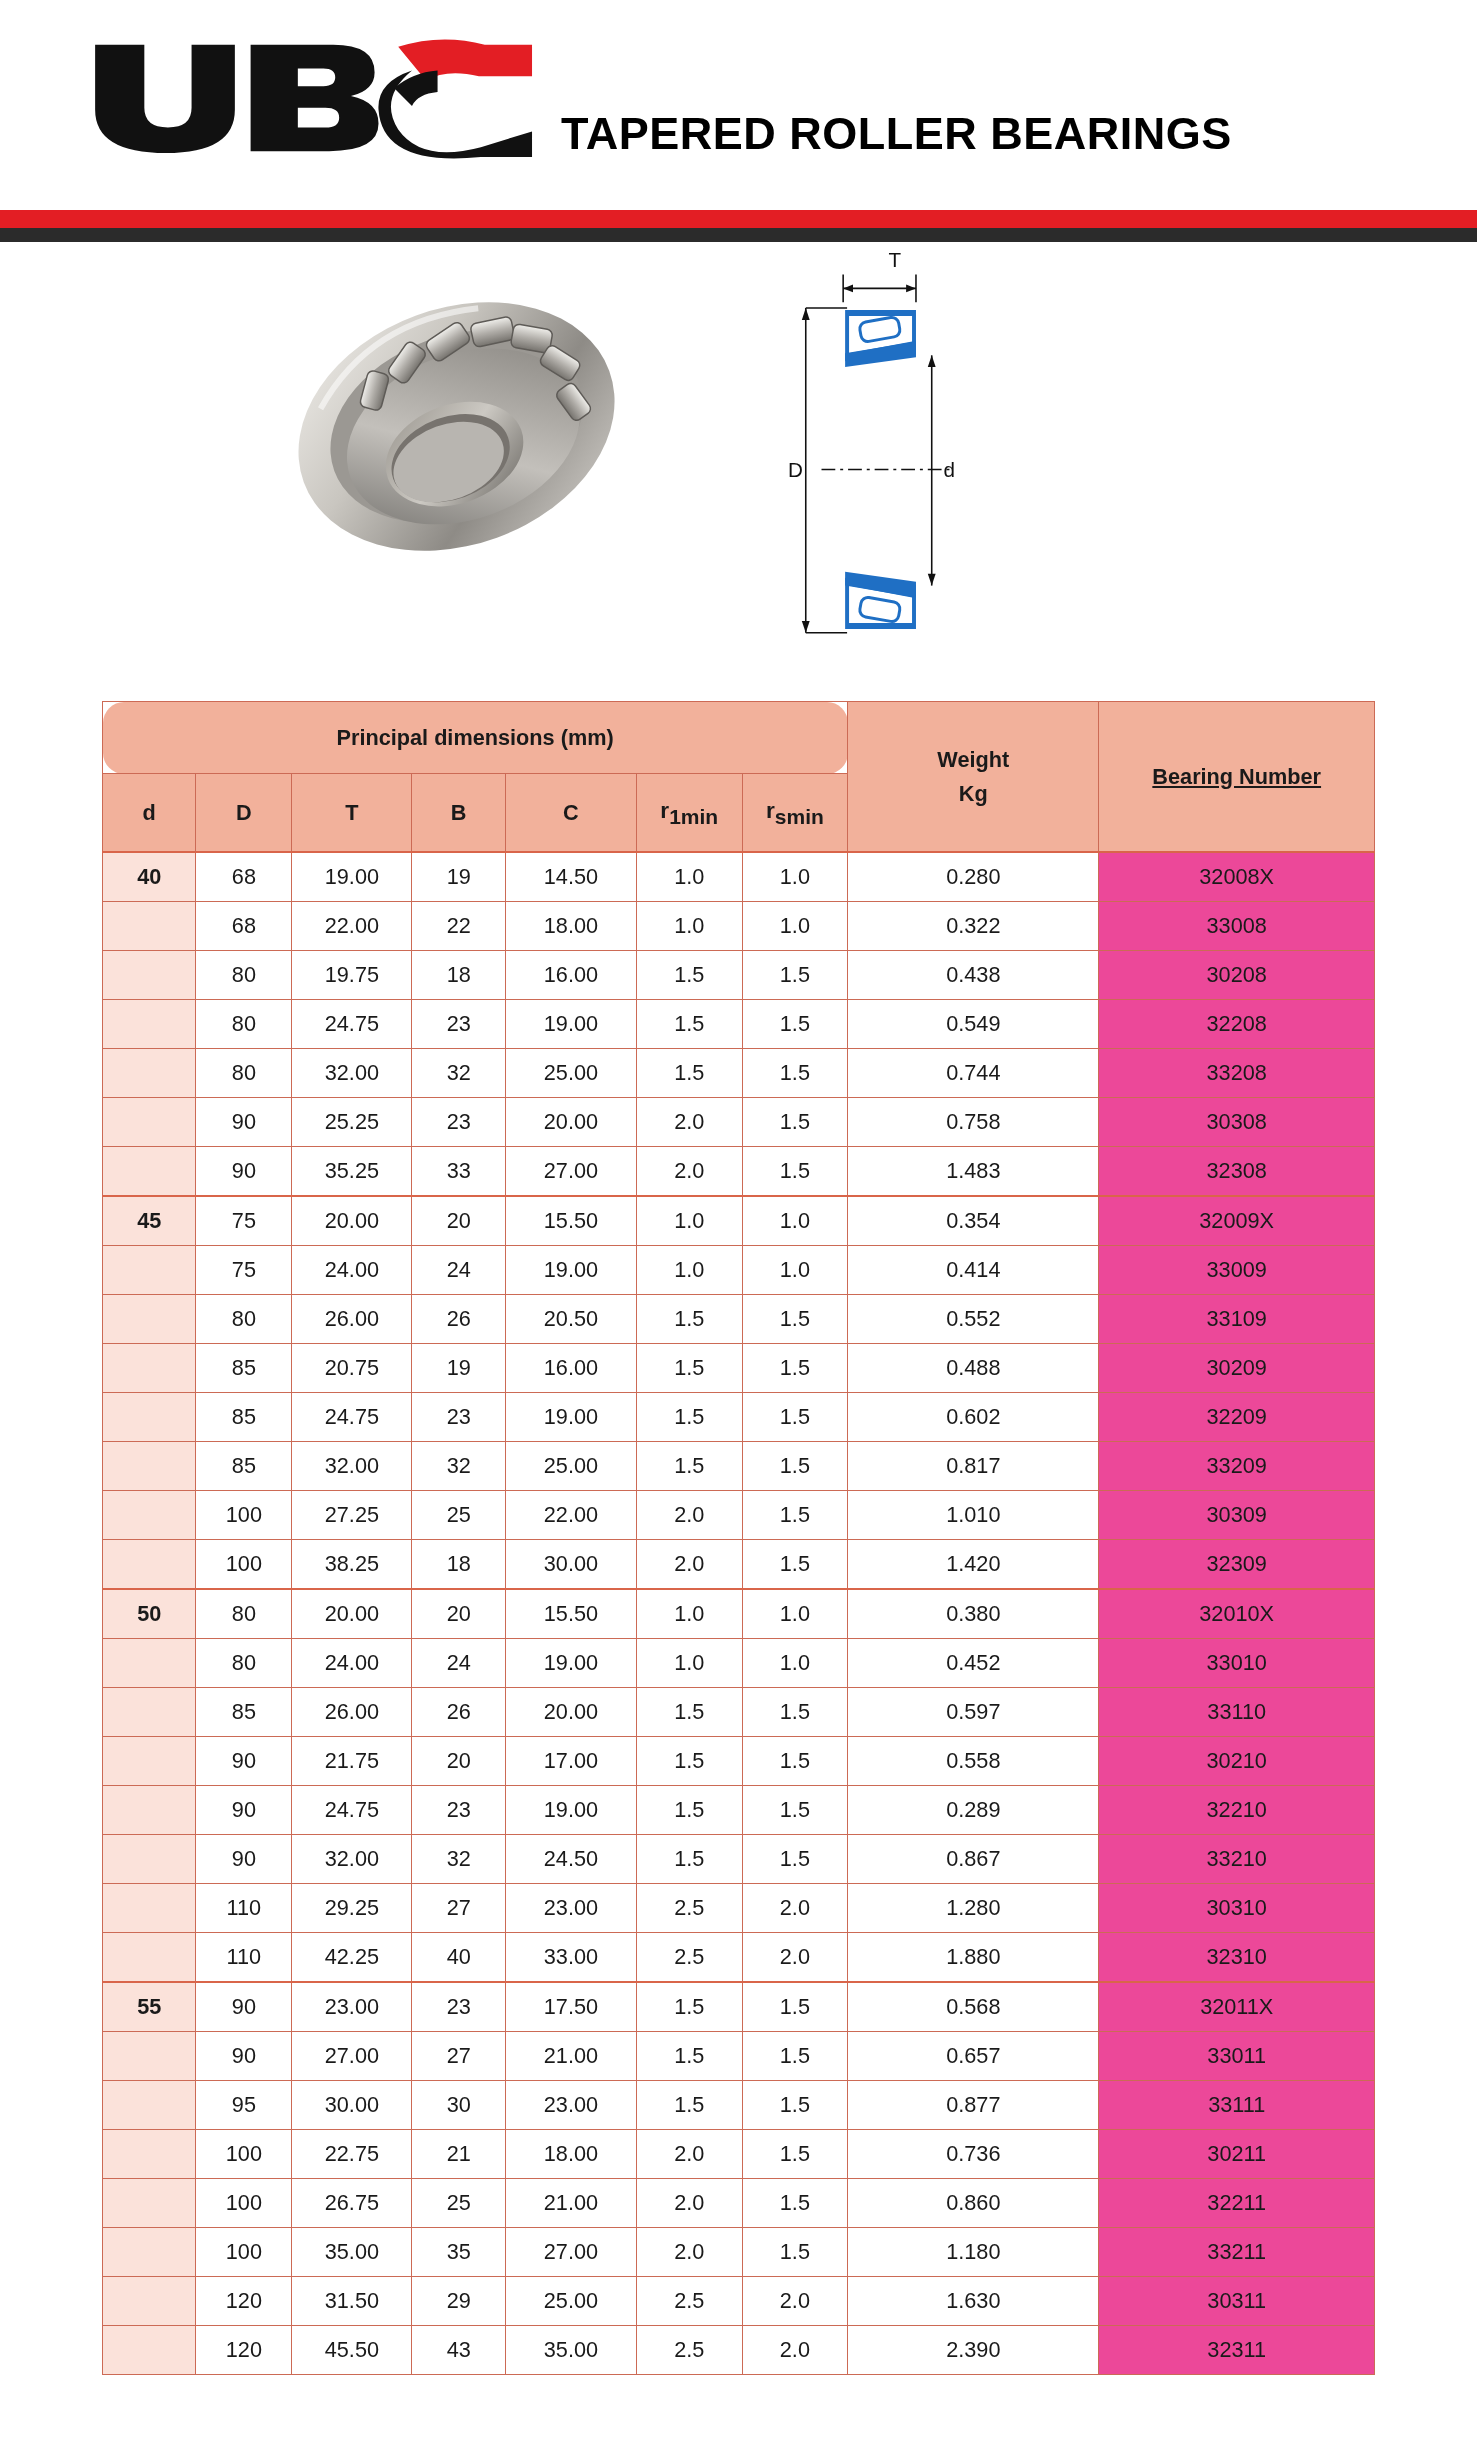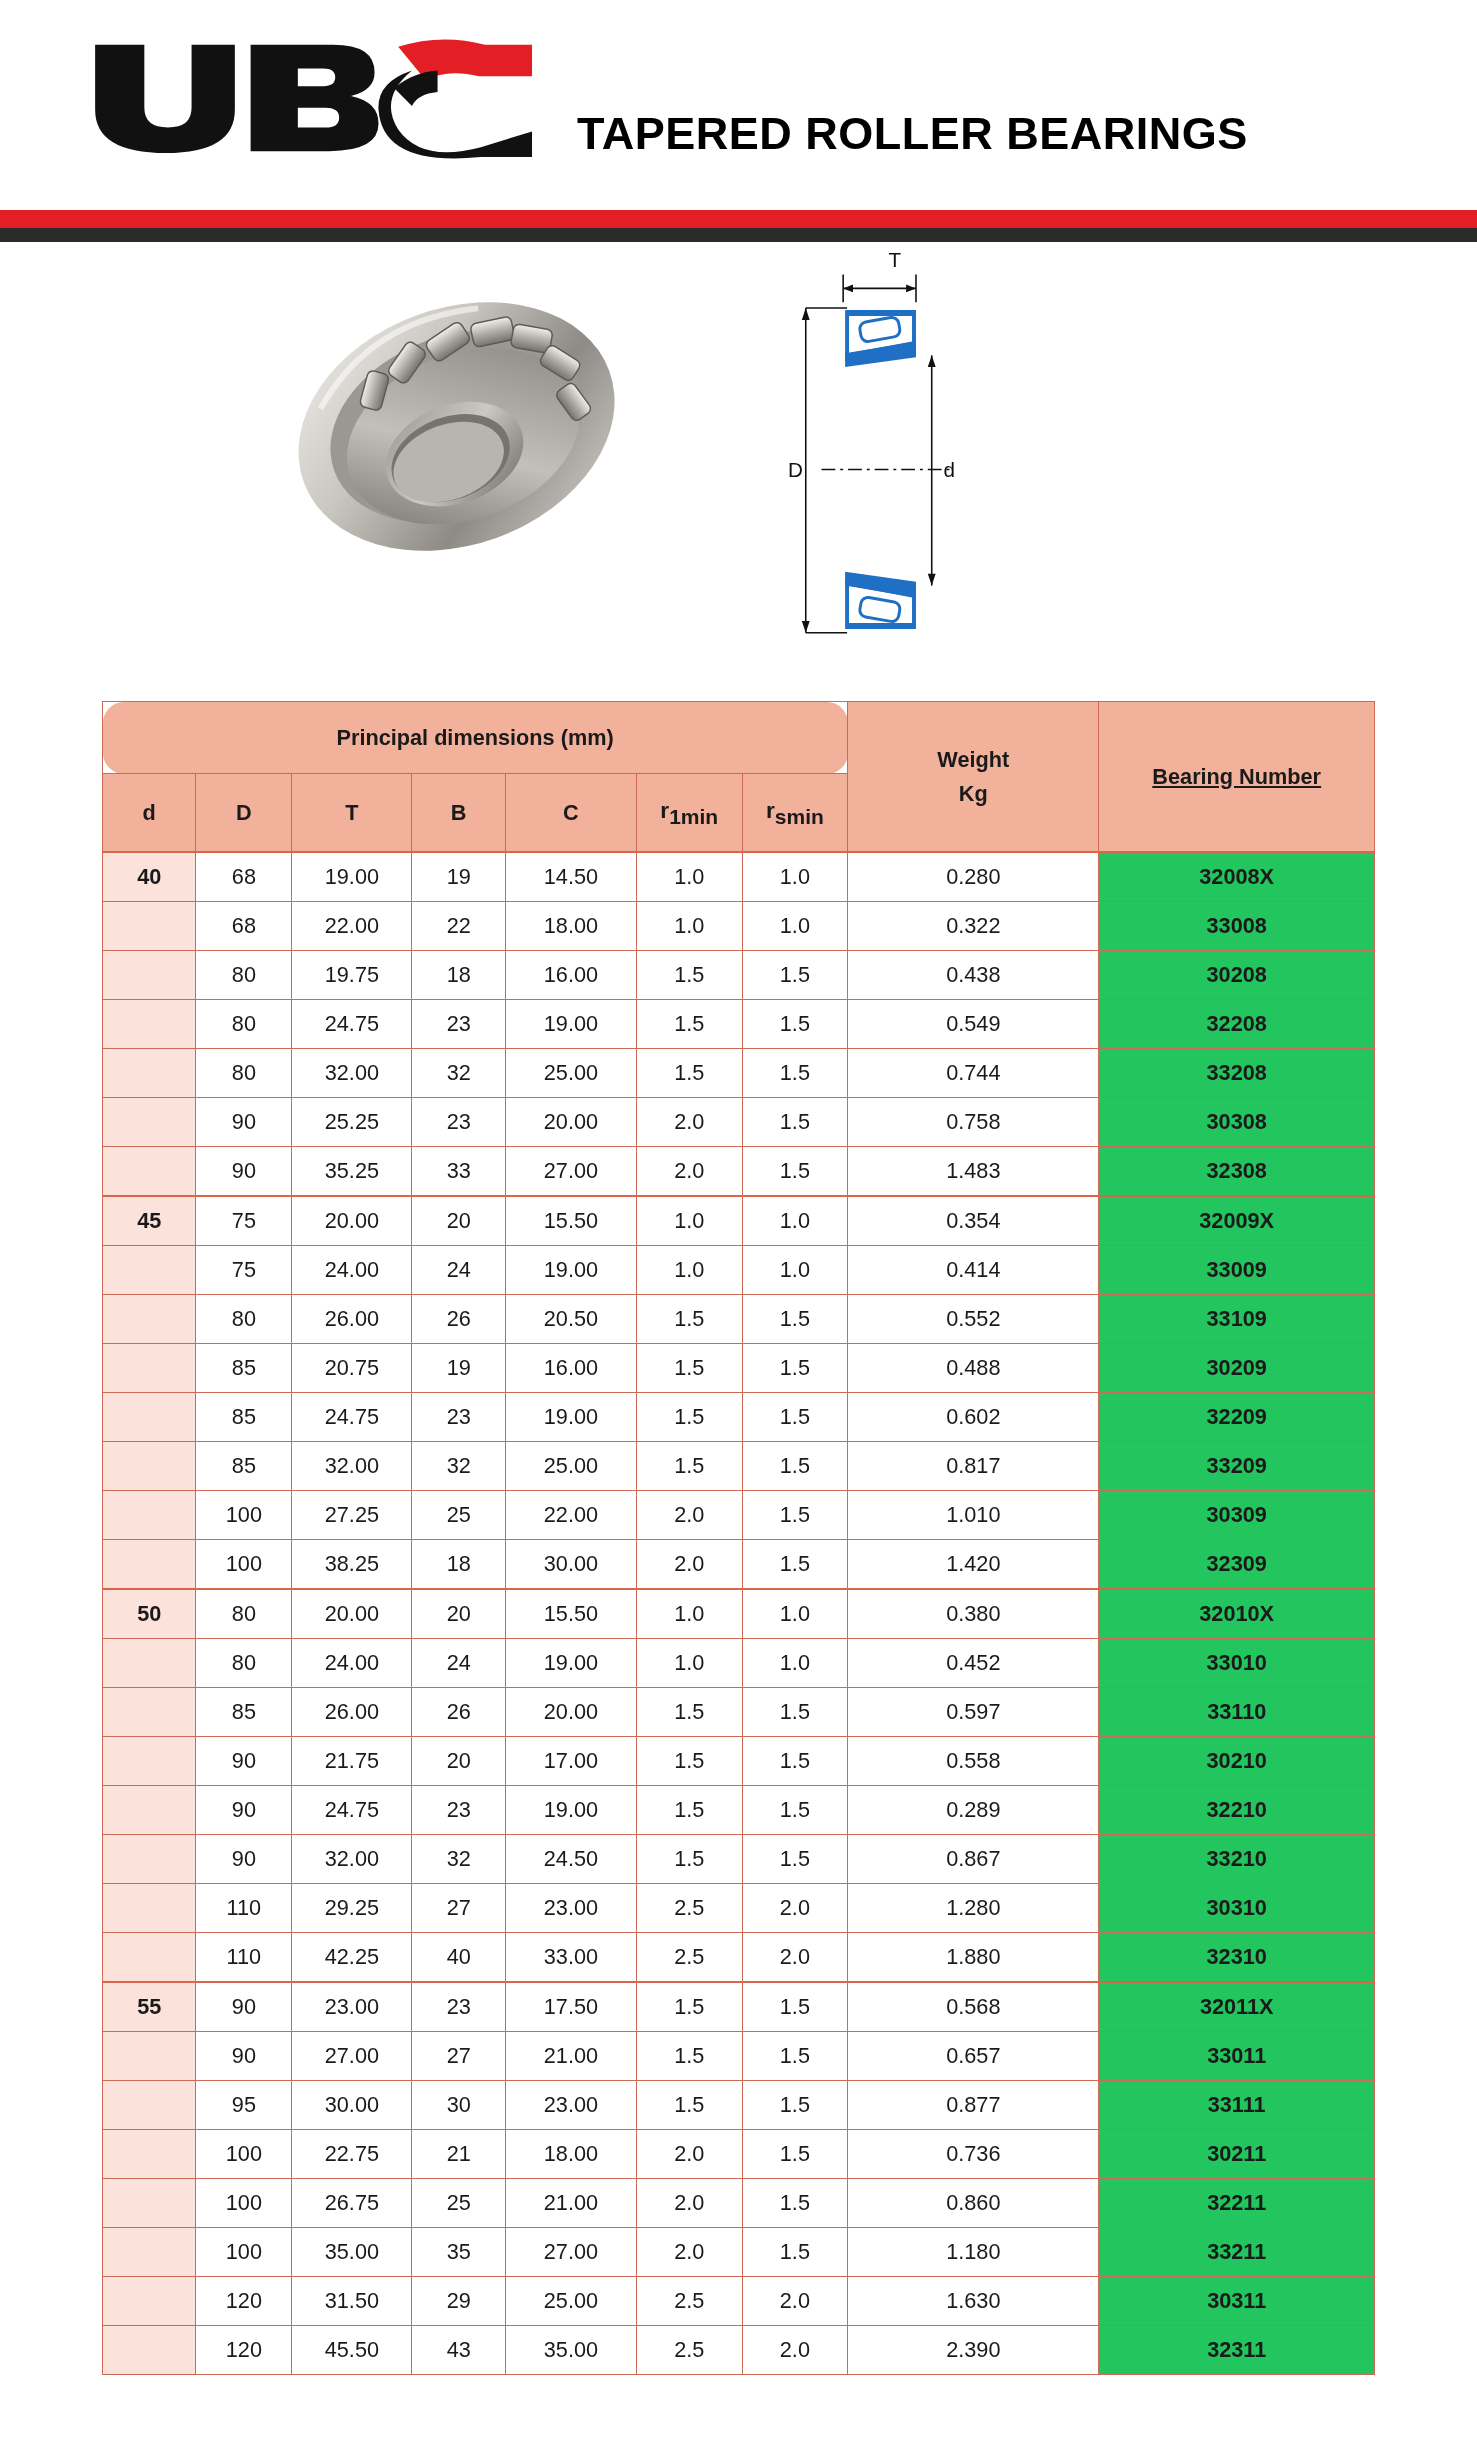--- a/index.html
+++ b/index.html
@@ -32,21 +32,20 @@
   .logo-svg { display:block; }
 
   .header-title {
     position: absolute;
     left: 561px;
     top: 108px;
     font-size: 45px;
     font-weight: bold;
     letter-spacing: 0.5px;
     white-space: nowrap;
-    margin-left: 16px;
   }
 
   .rule-red {
     position: absolute;
     left: 0;
     top: 210px;
     width: 1478px;
     height: 17.7px;
     background: #e31e24;
   }
@@ -132,22 +131,22 @@
 
   tbody tr { height: 48px; border-radius: 10px; }
   tbody td { height: 48px; }
 
   td.col-d {
     background: #fbe2da;
     font-weight: bold;
     font-size: 22.7px;
   }
   td.col-bearing {
-    background: #22c55e;
-    font-weight: bold;
+    background: #ec4899;
+    font-weight: normal;
     font-size: 22.7px;
   }
   tr.group-start td {
     border-top: 2px solid #d9654a;
   }
   td.plain { background: #ffffff; }
 
   
   col.c-d { width: 77px; }
   col.c-D { width: 79px; }

